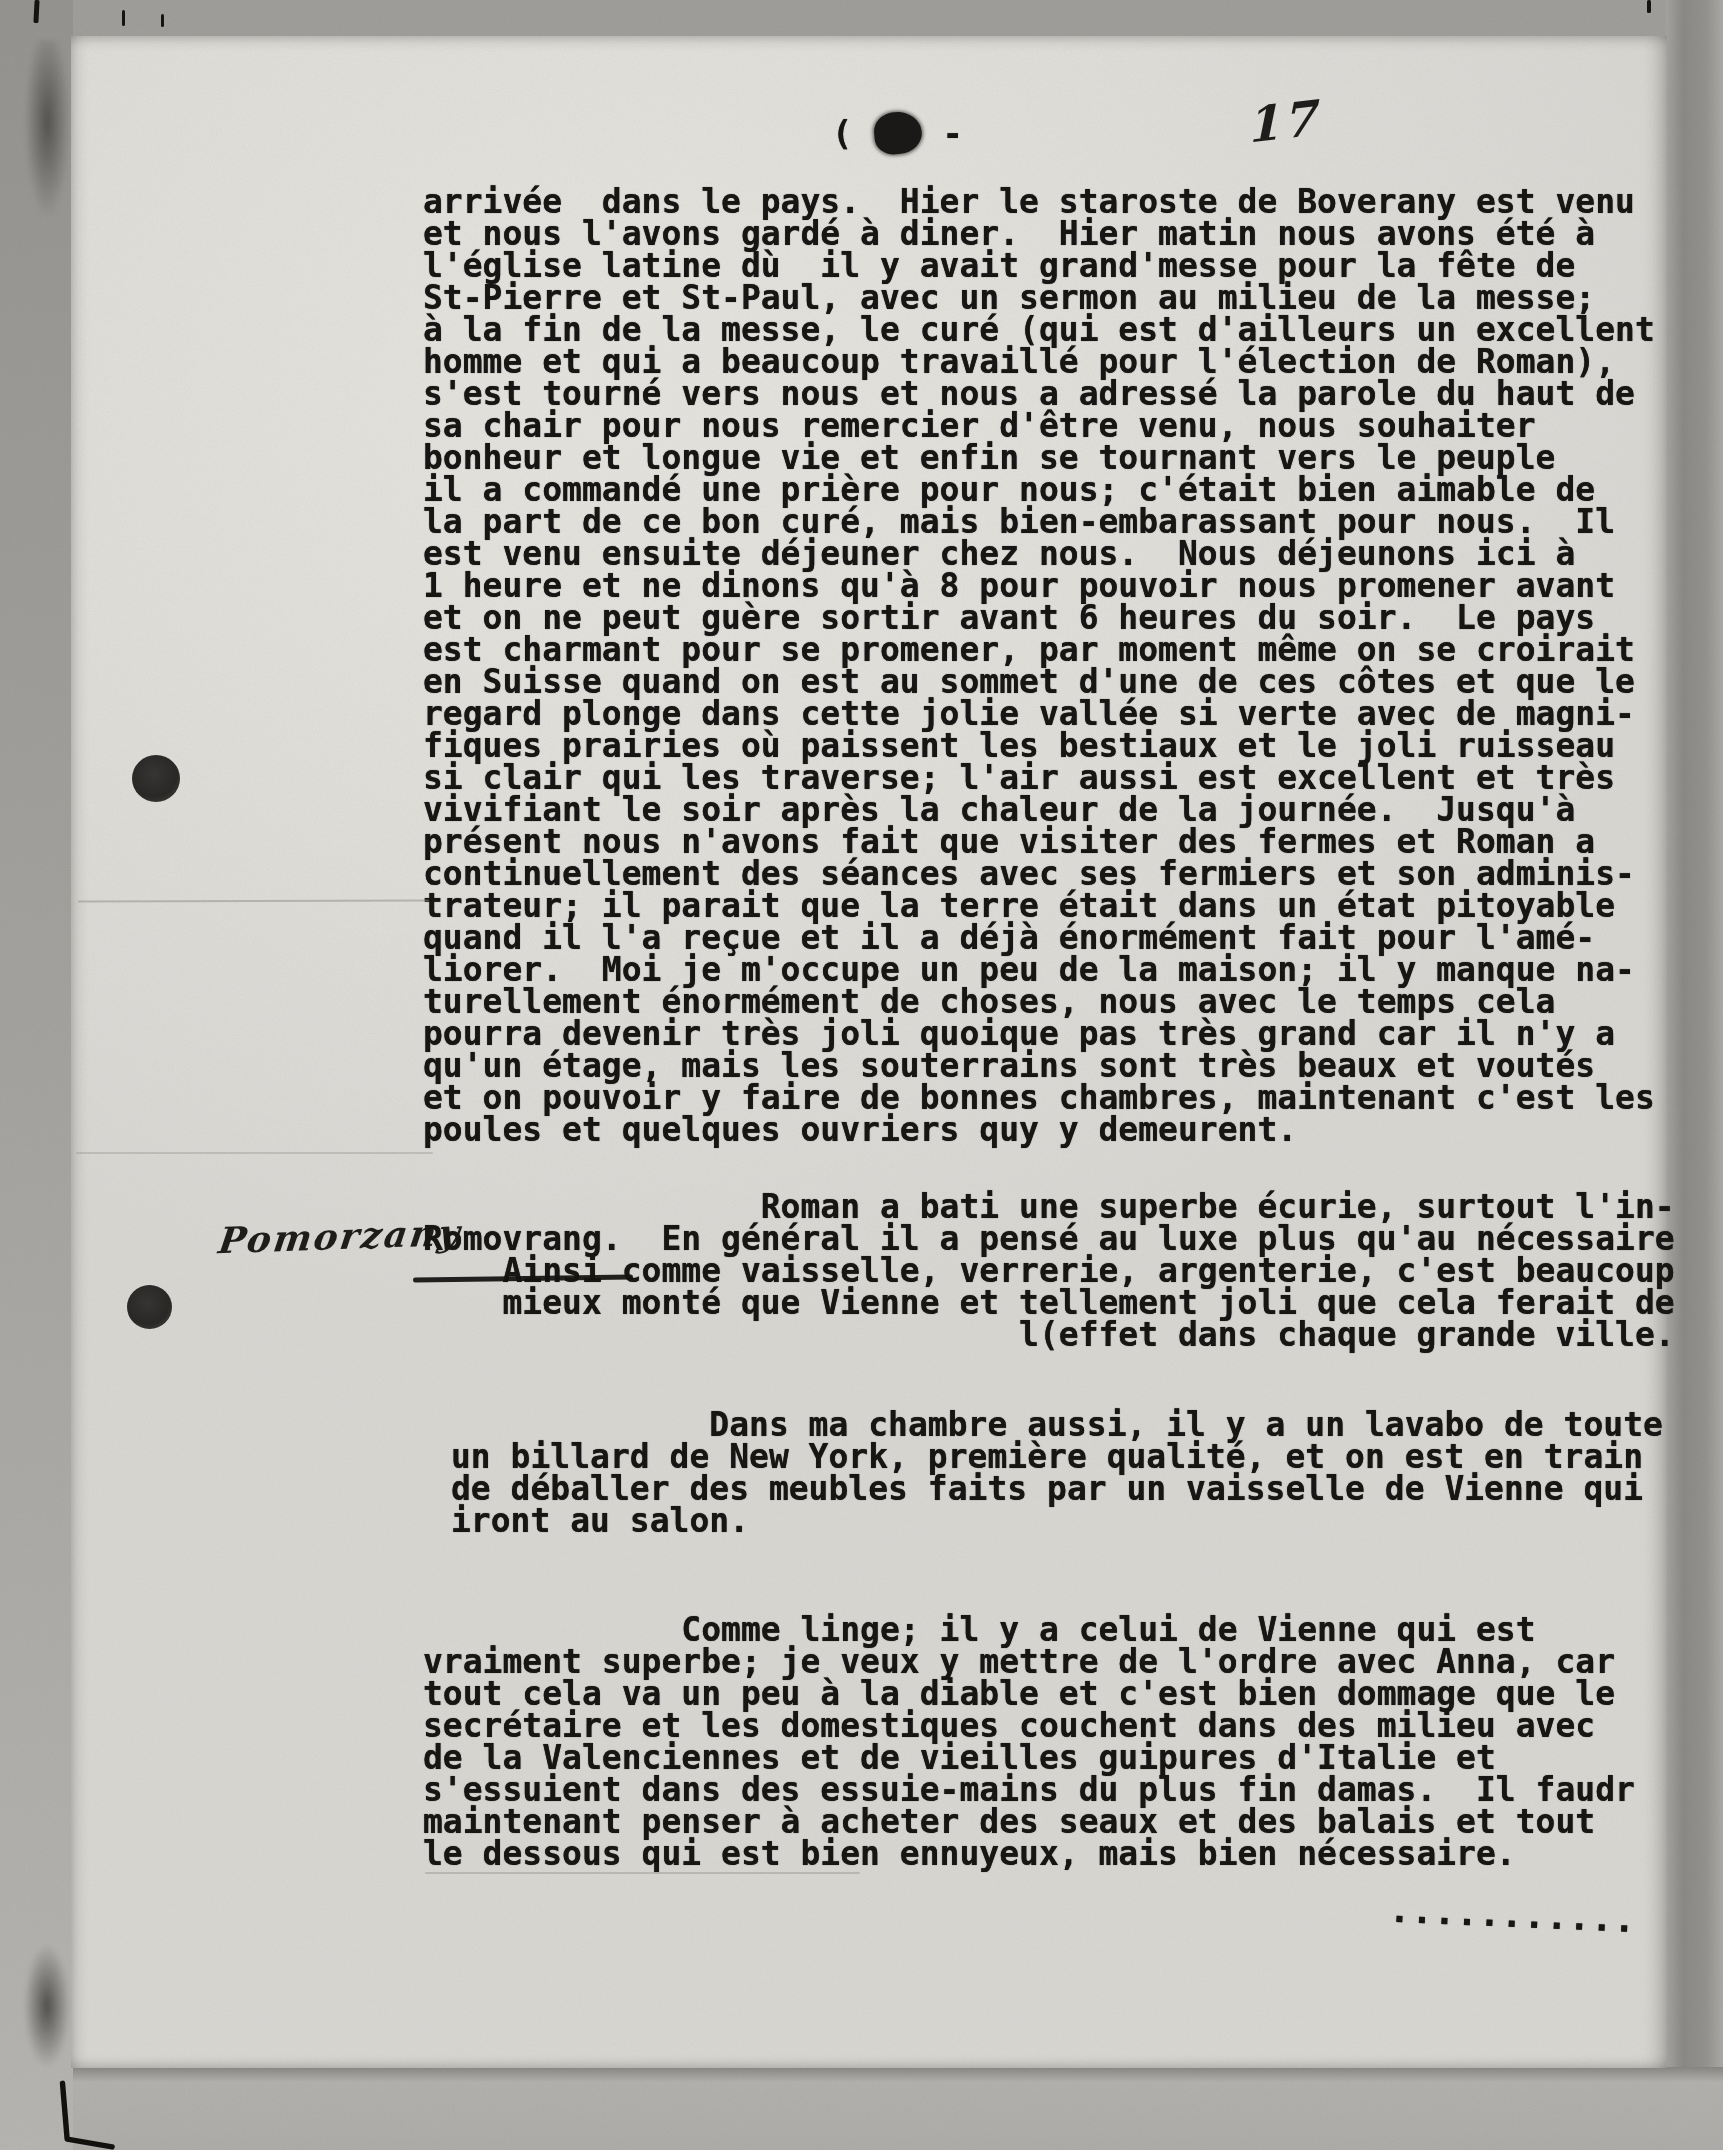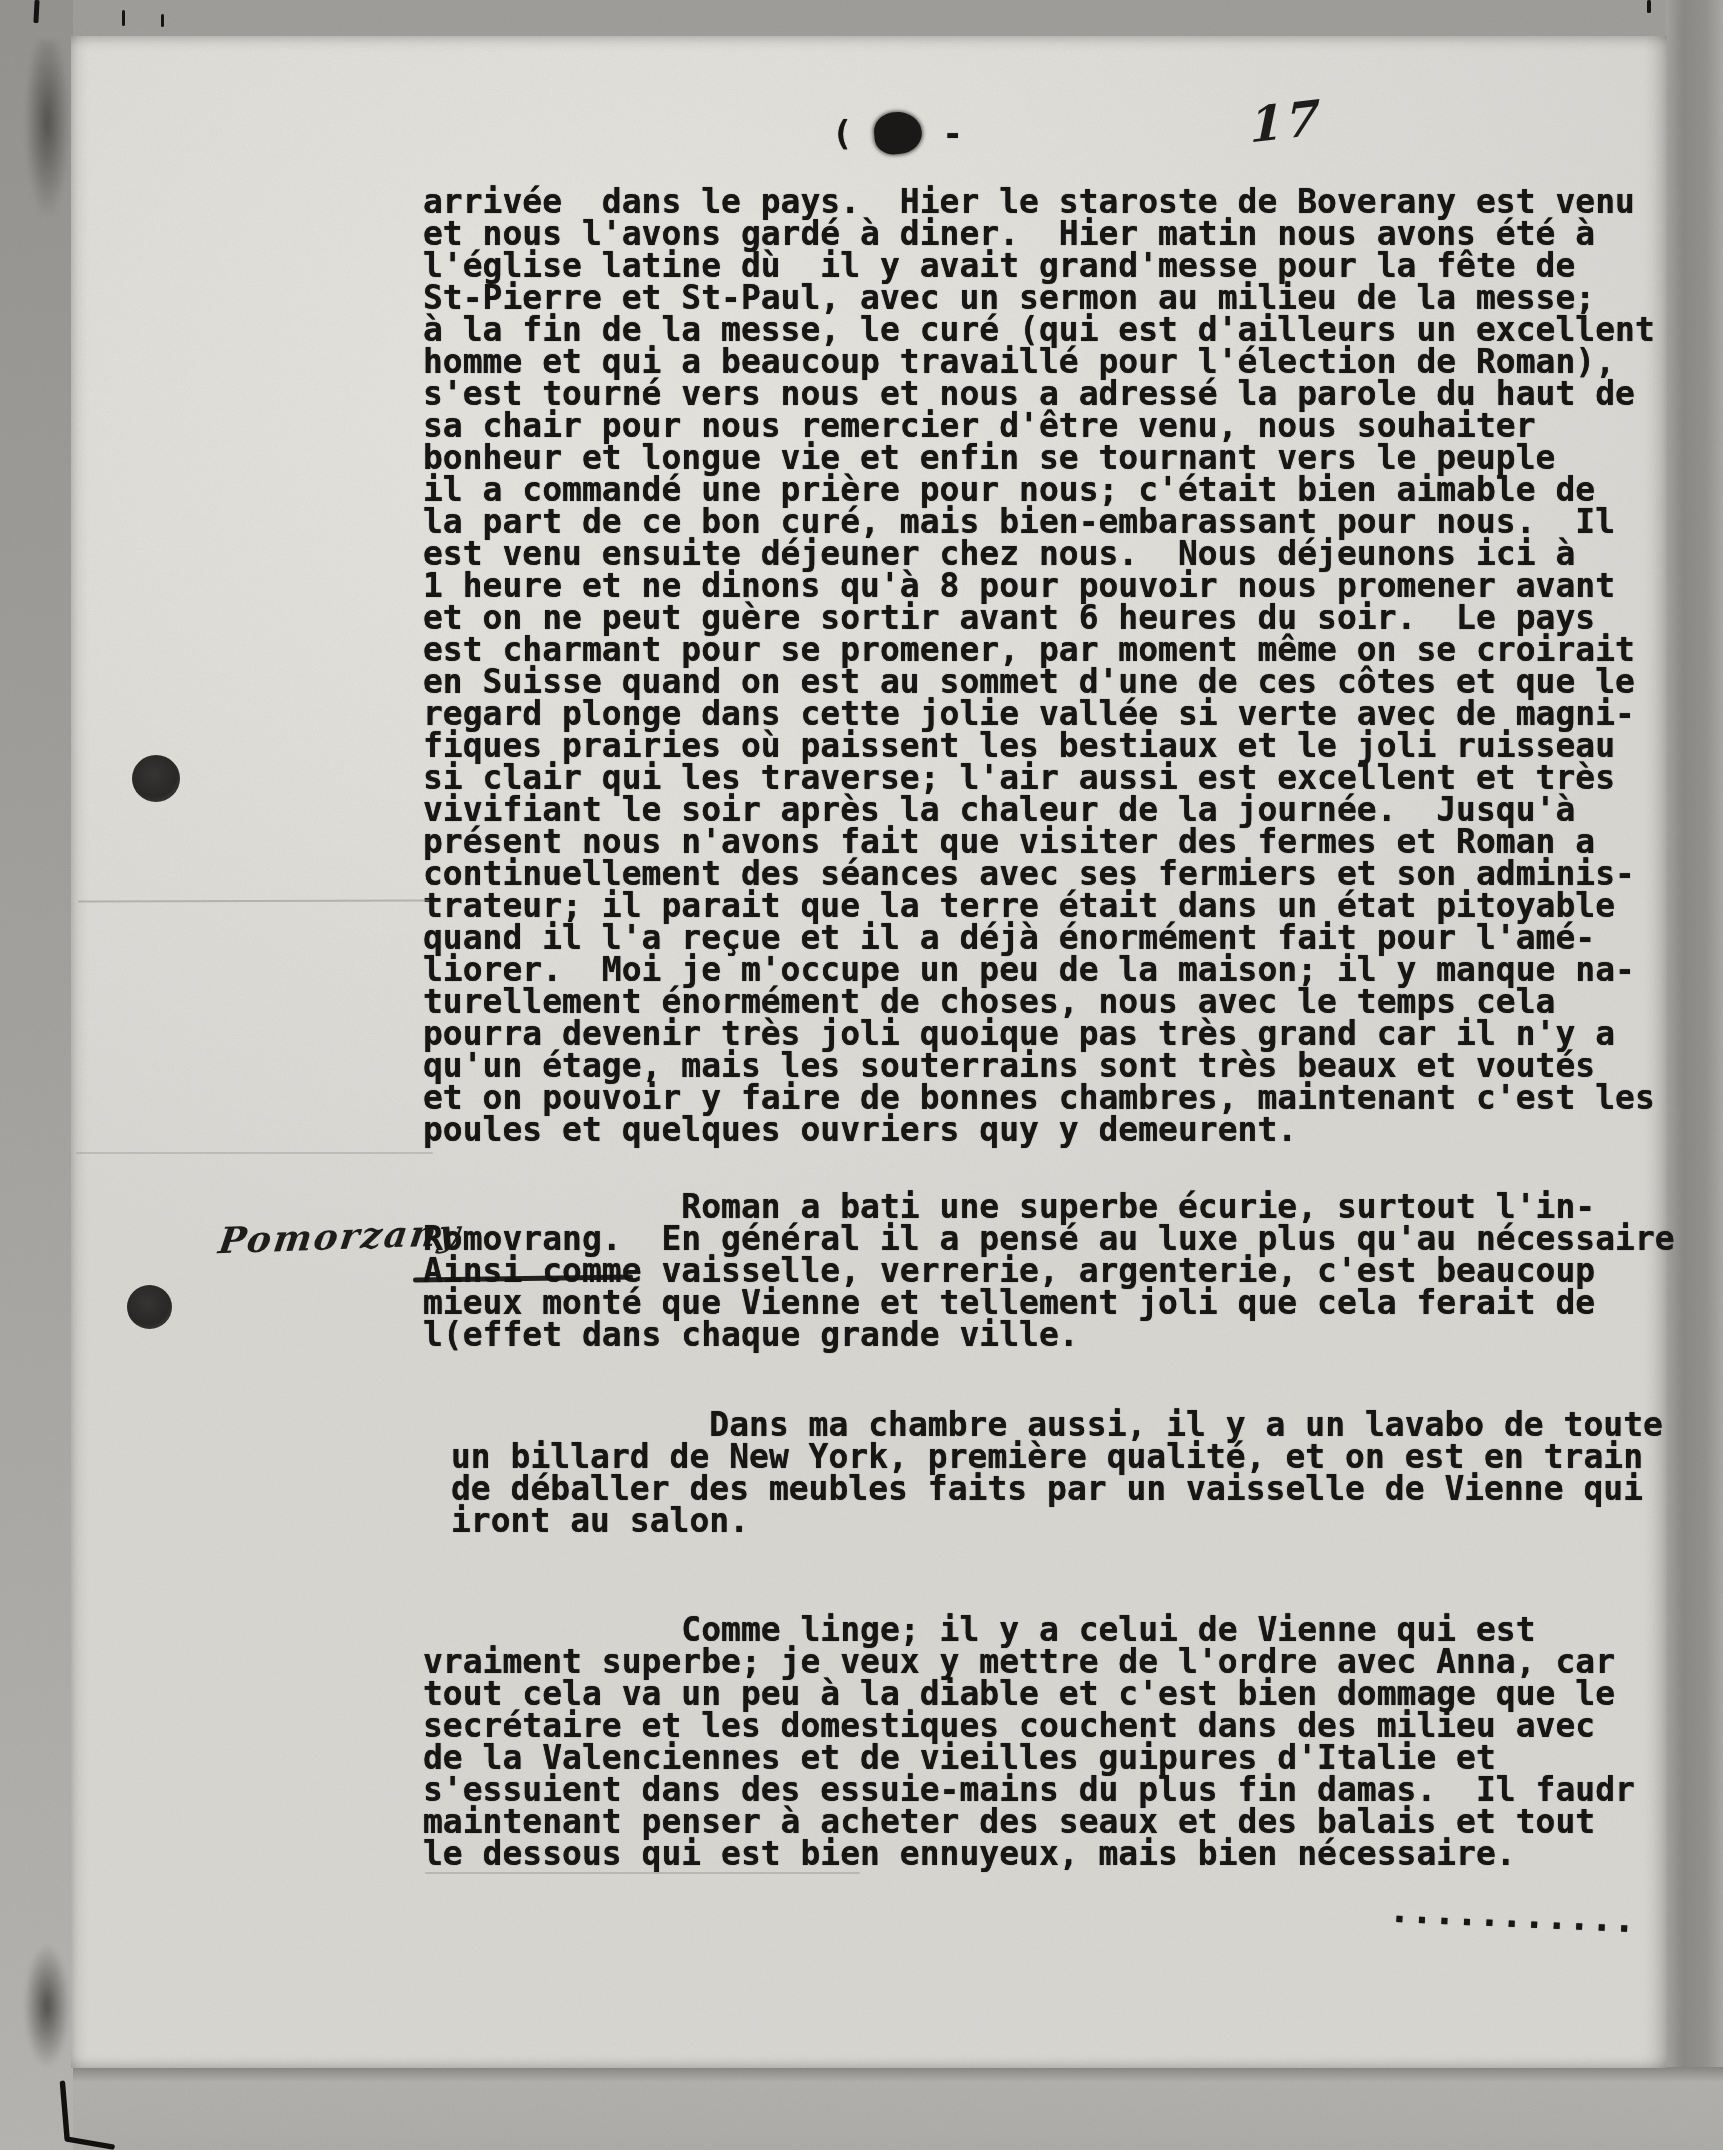--- a/index.html
+++ b/index.html
@@ -49,21 +49,21 @@
   .blot{position:relative;display:inline-block;color:transparent;background:#1b1a18;
     border-radius:46% 54% 50% 42%;transform:rotate(-5deg) scale(1.08,1.05);
     box-shadow:0 0 3.1px 1.6px rgba(27,26,24,.55);text-shadow:none;}
   .hw{font-family:"DejaVu Serif","Liberation Serif",serif;font-style:italic;color:#201f1d;}
   .hw-pagenum{position:absolute;left:1250px;top:93px;font-size:48px;font-weight:700;
     transform:rotate(-7deg) skewX(-8deg);letter-spacing:3.1px;}
   .hw-margin{position:absolute;left:219px;top:1215px;font-size:36px;font-weight:700;
     transform:rotate(-2deg) skewX(-10deg);letter-spacing:2.3px;}
   #typed-text{position:absolute;left:423px;top:0;width:1257px;}
   .para{position:absolute;left:0;}
-  .p1{top:186px;}  .p2{top:1191px;}  .p3{top:1409px;margin-left:28px;}  .p4{top:1614px;}
+  .p1{top:186px;}  .p2{top:1191px;text-align:right;}  .p3{top:1409px;margin-left:28px;}  .p4{top:1614px;}
   .tline{white-space:pre;font-size:33px;line-height:32px;height:32px;
     color:#181715;font-weight:700;text-shadow:0 0 0.9px rgba(25,24,22,.9);}
   .strike-bar{position:absolute;left:413px;top:1276px;width:220px;height:4.7px;
     background:#141312;border-radius:2.3px;transform:rotate(-.8deg);opacity:.93;}
   .dots{position:absolute;left:1389px;top:1894px;font-size:36px;letter-spacing:0.8px;
     transform:rotate(2.4deg);white-space:pre;}
   
   .crease{position:absolute;height:2.3px;background:#96958f;opacity:.5;border-radius:1.6px;}
   .crease-1{left:78px;top:900px;width:351px;transform:rotate(-.2deg);}
   .crease-2{left:76px;top:1152px;width:357px;opacity:.35;}

